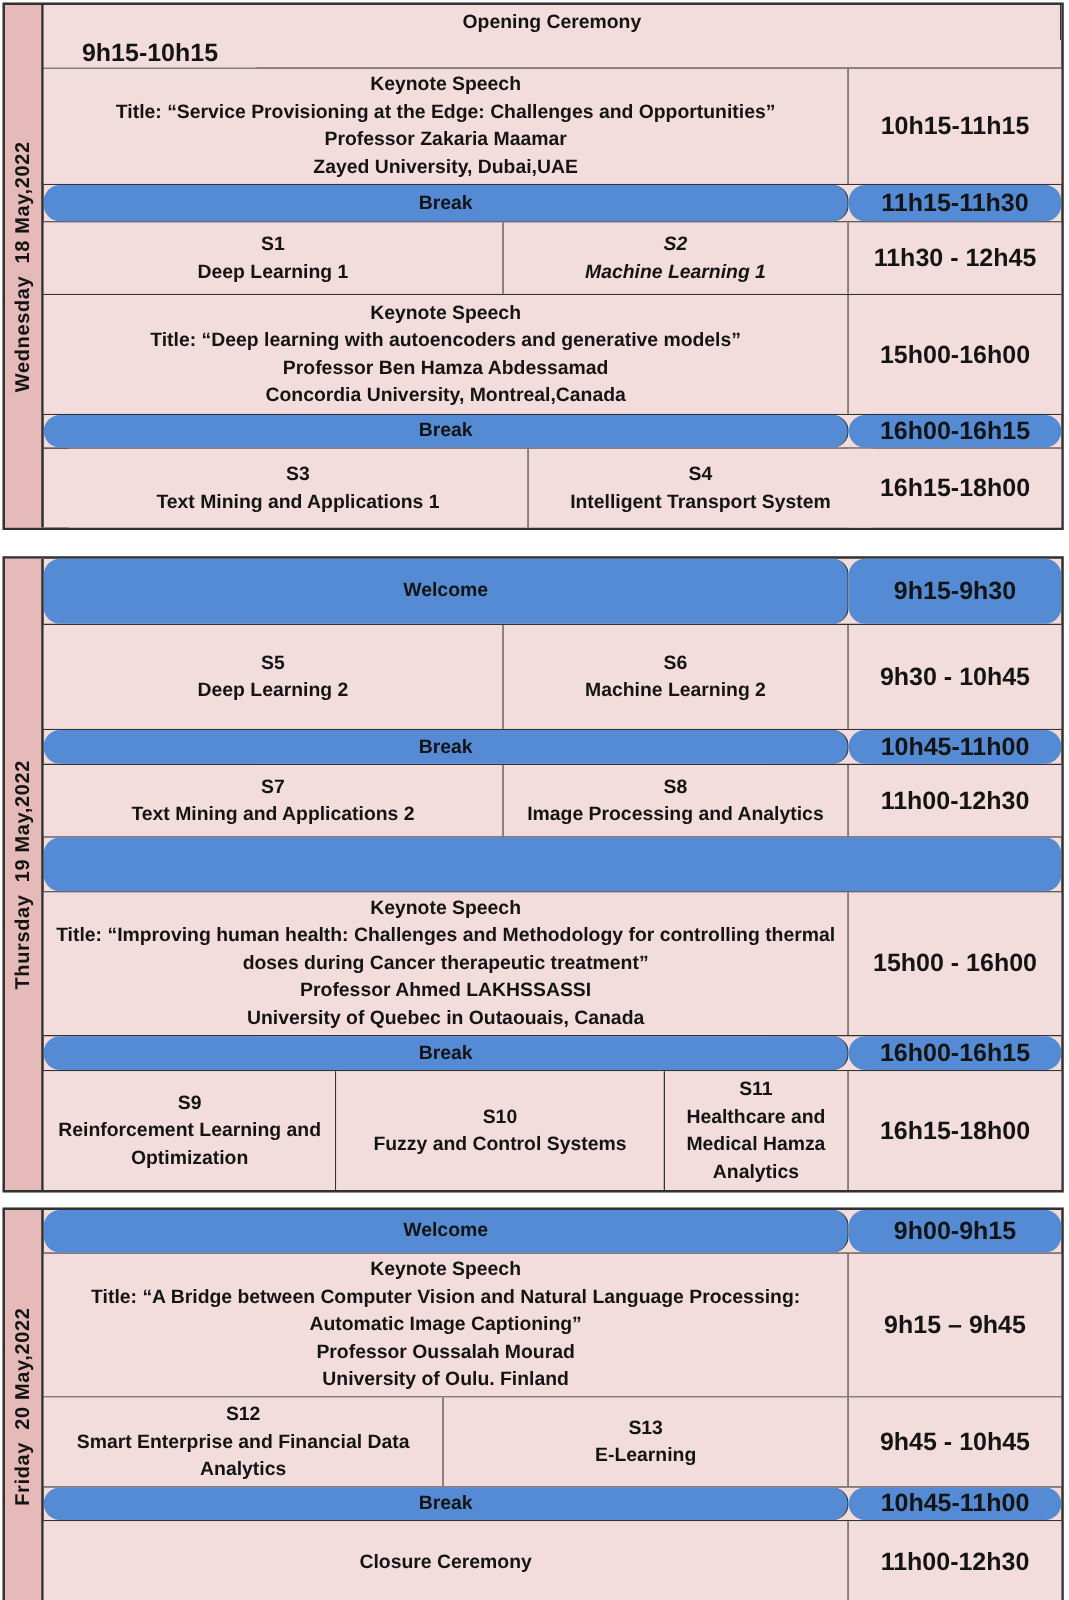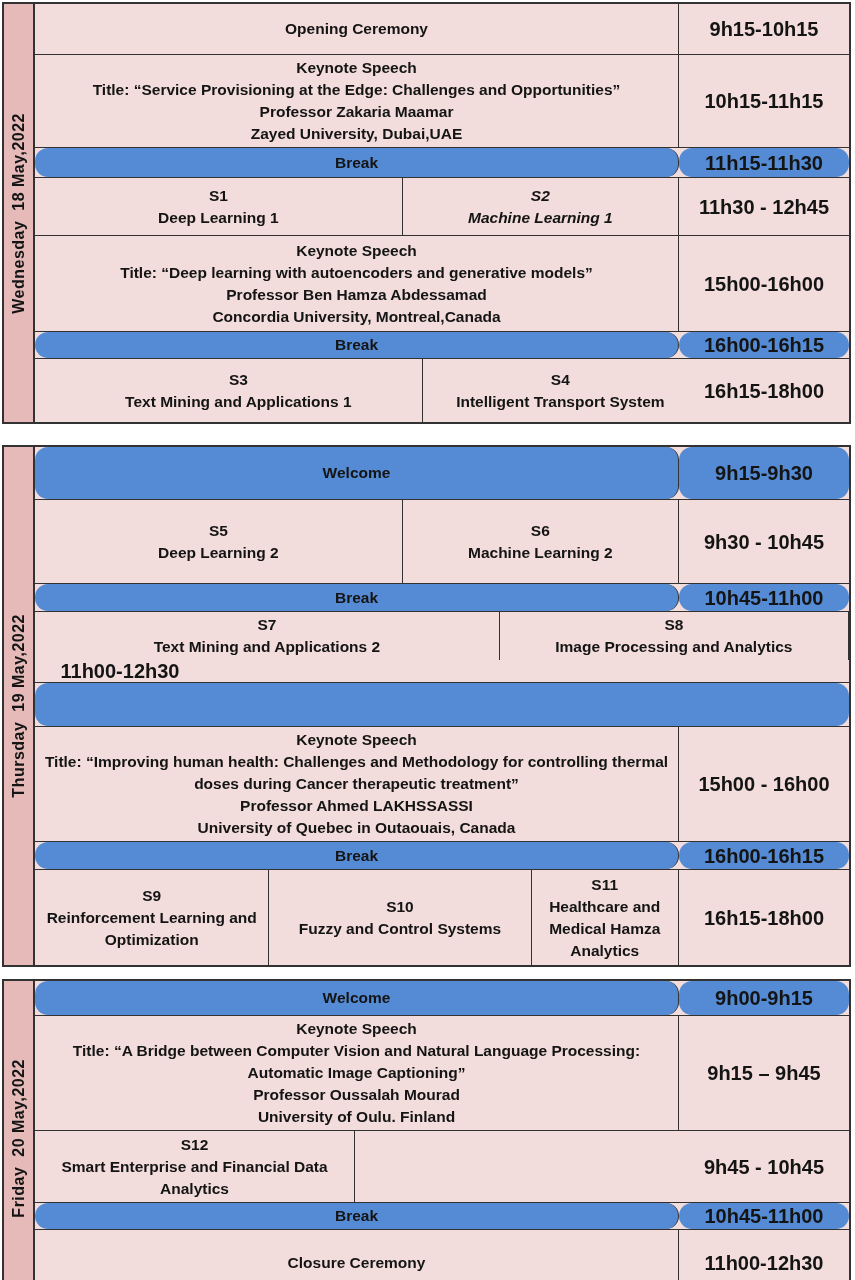--- a/index.html
+++ b/index.html
@@ -84,21 +84,21 @@
 </head>
 <body>
 
 <div class="page">
 
   <div class="schedule-table t0">
     <div class="date-col">
       <div class="date-label">Wednesday  18 May,2022</div>
     </div>
     <div class="rows">
-        <div class="row plain" style="min-height: 51px;">
+        <div class="row plain" style="min-height: 51px; flex-direction: column;">
           <div class="content">
             <div class="cell span" style="flex: 1 1 auto;">
               <div class="line">Opening Ceremony</div>
             </div>
           </div>
           <div class="time">
             <div class="line">9h15-10h15</div>
           </div>
         </div>
         <div class="row plain" style="min-height: 93px;">
@@ -213,21 +213,21 @@
         <div class="row break" style="min-height: 28px;">
           <div class="content">
             <div class="cell span" style="flex: 1 1 auto;">
               <div class="line">Break</div>
             </div>
           </div>
           <div class="time">
             <div class="line">10h45-11h00</div>
           </div>
         </div>
-        <div class="row plain" style="min-height: 58px; flex-direction: column;">
+        <div class="row plain" style="min-height: 58px;">
           <div class="content">
             <div class="cell" style="flex: 0 0 57.1%;">
               <div class="line">S7</div>
               <div class="line">Text Mining and Applications 2</div>
             </div>
             <div class="cell" style="flex: 0 0 42.9%;">
               <div class="line">S8</div>
               <div class="line">Image Processing and Analytics</div>
             </div>
           </div>
@@ -312,20 +312,24 @@
           <div class="time">
             <div class="line">9h15 – 9h45</div>
           </div>
         </div>
         <div class="row plain" style="min-height: 72px;">
           <div class="content">
             <div class="cell" style="flex: 0 0 49.7%;">
               <div class="line">S12</div>
               <div class="line">Smart Enterprise and Financial Data Analytics</div>
             </div>
+            <div class="cell" style="flex: 0 0 50.3%;">
+              <div class="line">S13</div>
+              <div class="line">E-Learning</div>
+            </div>
           </div>
           <div class="time">
             <div class="line">9h45 - 10h45</div>
           </div>
         </div>
         <div class="row break" style="min-height: 25px;">
           <div class="content">
             <div class="cell span" style="flex: 1 1 auto;">
               <div class="line">Break</div>
             </div>

